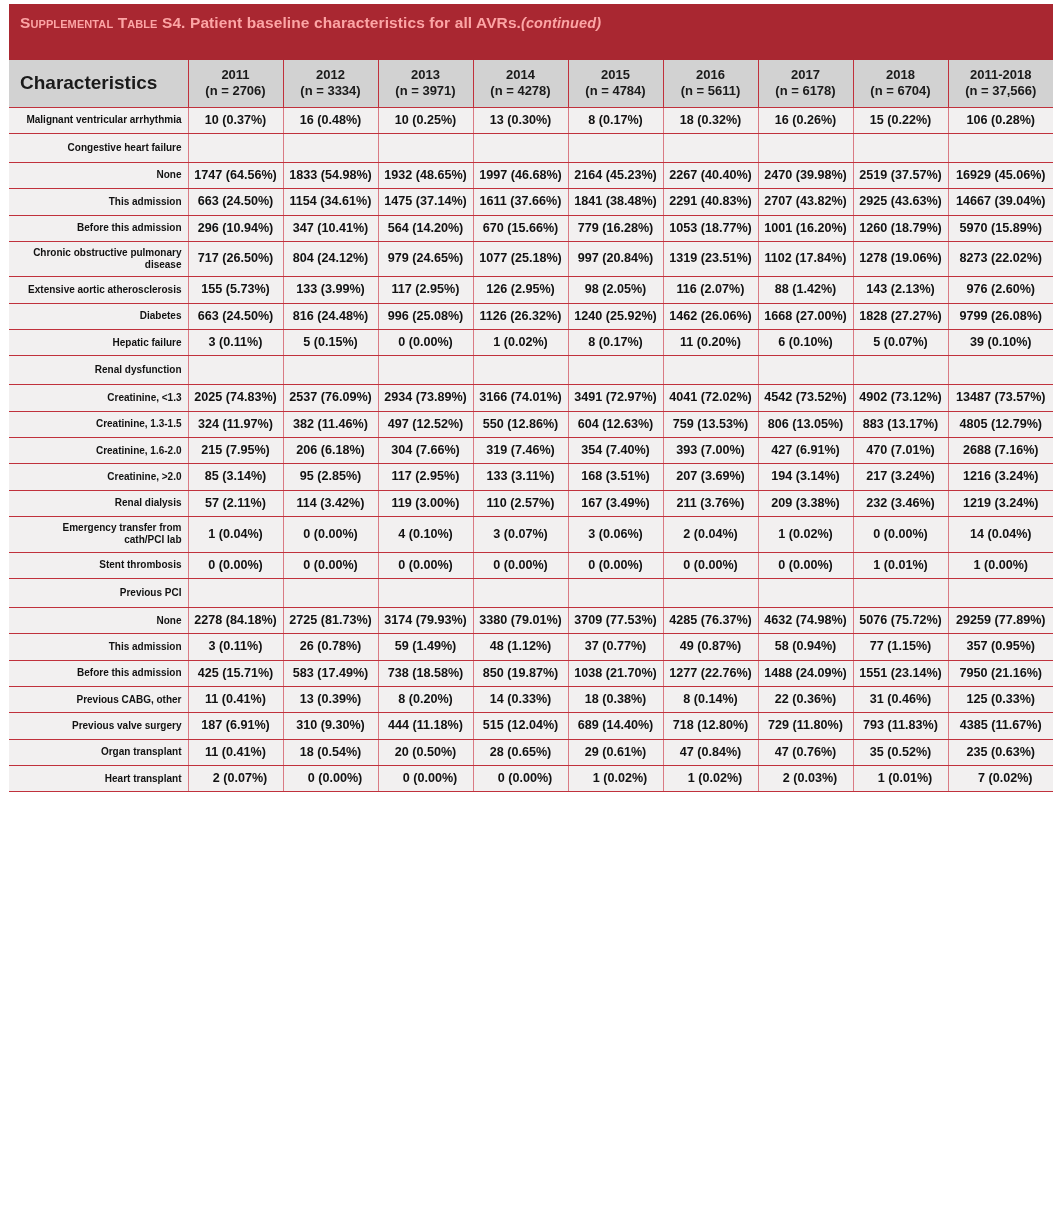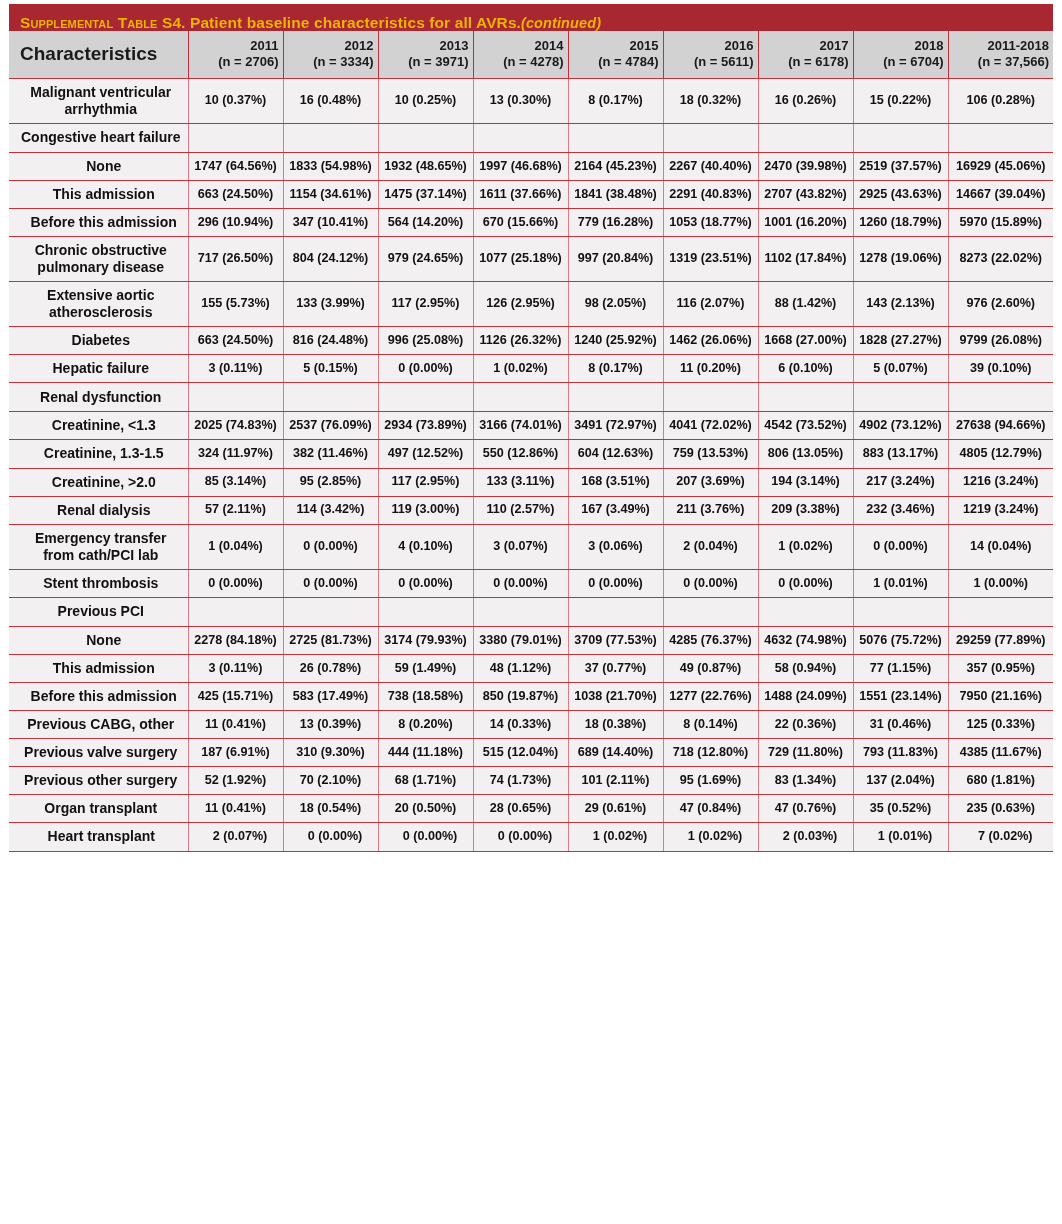--- a/index.html
+++ b/index.html
@@ -15,28 +15,28 @@
     -webkit-font-smoothing: antialiased;
   }
   #table-wrap {
     position: absolute;
     left: 9px;
     top: 4px;
     width: 1044px;
   }
   .caption-bar {
     background: #a92731;
-    color: #eab308;
+    color: #fca5a5;
     font-size: 15.5px;
     font-weight: bold;
     letter-spacing: 0.1px;
     padding: 10px 11px 9px 11px;
     line-height: 1.15;
     box-sizing: border-box;
-    height: 27px;
+    height: 56px;
   }
   .caption-bar .cap-main { font-variant: small-caps; }
   .caption-bar .cap-cont {
     font-style: italic;
     font-weight: bold;
     font-size: 14.5px;
   }
   table.tbl {
     border-collapse: collapse;
     width: 1044px;
@@ -48,21 +48,21 @@
 
   thead th {
     background: #d2d2d2;
     color: #1a1a1a;
     font-size: 13px;
     font-weight: bold;
     border-right: 1.4px solid #c0313c;
     border-bottom: 1.4px solid #c0313c;
     padding: 5px 4px 6px 4px;
     line-height: 1.22;
-    text-align: right;
+    text-align: center;
     vertical-align: middle;
     box-sizing: border-box;
     height: 47px;
   }
   thead th.hdr-char {
     text-align: left;
     padding-left: 11px;
     font-size: 19px;
   }
   thead th:last-child { border-right: none; }
@@ -78,24 +78,24 @@
     text-align: center;
     vertical-align: middle;
     line-height: 1.22;
     box-sizing: border-box;
     word-wrap: break-word;
   }
   tbody td:last-child { border-right: none; }
   tbody tr:last-child td { border-bottom: 1.6px solid #c0313c; padding-left: 12px; }
 
   tbody td.rowlabel {
-    text-align: center;
+    text-align: right;
     padding-left: 11px;
     padding-right: 6px;
-    font-size: 14px;
+    font-size: 10px;
     border-right: 1.2px solid #d97b84;
   }
   tbody td.rowlabel.indent { padding-left: 17px; }
   tbody tr.section td { height: 29px; }
 
   .nowrap { white-space: nowrap; }
 </style>
 </head>
 <body>
 
@@ -285,35 +285,47 @@
         <tr>
           <td class="rowlabel indent">Creatinine, &lt;1.3</td>
           <td>2025 (74.83%)</td>
           <td>2537 (76.09%)</td>
           <td>2934 (73.89%)</td>
           <td>3166 (74.01%)</td>
           <td>3491 (72.97%)</td>
           <td>4041 (72.02%)</td>
           <td>4542 (73.52%)</td>
           <td>4902 (73.12%)</td>
-          <td>27638 (94.66%)</td>
+          <td>13487 (73.57%)</td>
         </tr>
         <tr>
           <td class="rowlabel indent">Creatinine, 1.3-1.5</td>
           <td>324 (11.97%)</td>
           <td>382 (11.46%)</td>
           <td>497 (12.52%)</td>
           <td>550 (12.86%)</td>
           <td>604 (12.63%)</td>
           <td>759 (13.53%)</td>
           <td>806 (13.05%)</td>
           <td>883 (13.17%)</td>
           <td>4805 (12.79%)</td>
         </tr>
         <tr>
+          <td class="rowlabel indent">Creatinine, 1.6-2.0</td>
+          <td>215 (7.95%)</td>
+          <td>206 (6.18%)</td>
+          <td>304 (7.66%)</td>
+          <td>319 (7.46%)</td>
+          <td>354 (7.40%)</td>
+          <td>393 (7.00%)</td>
+          <td>427 (6.91%)</td>
+          <td>470 (7.01%)</td>
+          <td>2688 (7.16%)</td>
+        </tr>
+        <tr>
           <td class="rowlabel indent">Creatinine, &gt;2.0</td>
           <td>85 (3.14%)</td>
           <td>95 (2.85%)</td>
           <td>117 (2.95%)</td>
           <td>133 (3.11%)</td>
           <td>168 (3.51%)</td>
           <td>207 (3.69%)</td>
           <td>194 (3.14%)</td>
           <td>217 (3.24%)</td>
           <td>1216 (3.24%)</td>
@@ -420,32 +432,20 @@
           <td>310 (9.30%)</td>
           <td>444 (11.18%)</td>
           <td>515 (12.04%)</td>
           <td>689 (14.40%)</td>
           <td>718 (12.80%)</td>
           <td>729 (11.80%)</td>
           <td>793 (11.83%)</td>
           <td>4385 (11.67%)</td>
         </tr>
         <tr>
-          <td class="rowlabel">Previous other surgery</td>
-          <td>52 (1.92%)</td>
-          <td>70 (2.10%)</td>
-          <td>68 (1.71%)</td>
-          <td>74 (1.73%)</td>
-          <td>101 (2.11%)</td>
-          <td>95 (1.69%)</td>
-          <td>83 (1.34%)</td>
-          <td>137 (2.04%)</td>
-          <td>680 (1.81%)</td>
-        </tr>
-        <tr>
           <td class="rowlabel">Organ transplant</td>
           <td>11 (0.41%)</td>
           <td>18 (0.54%)</td>
           <td>20 (0.50%)</td>
           <td>28 (0.65%)</td>
           <td>29 (0.61%)</td>
           <td>47 (0.84%)</td>
           <td>47 (0.76%)</td>
           <td>35 (0.52%)</td>
           <td>235 (0.63%)</td>

